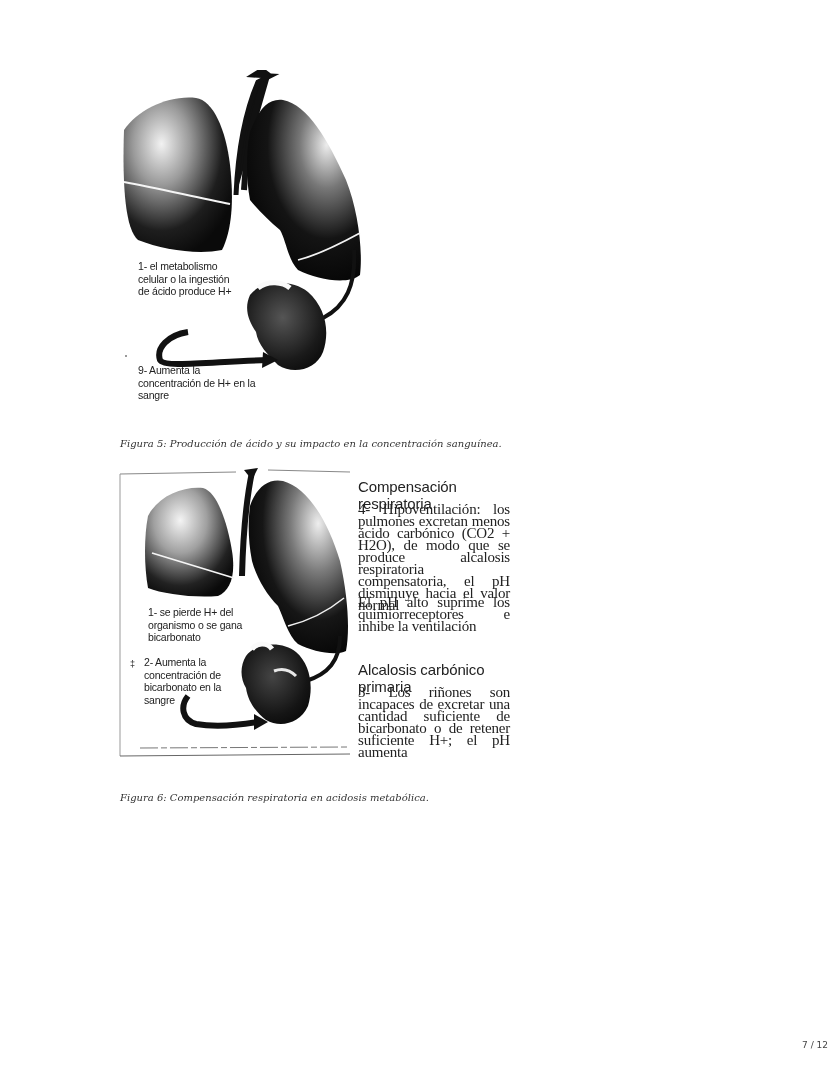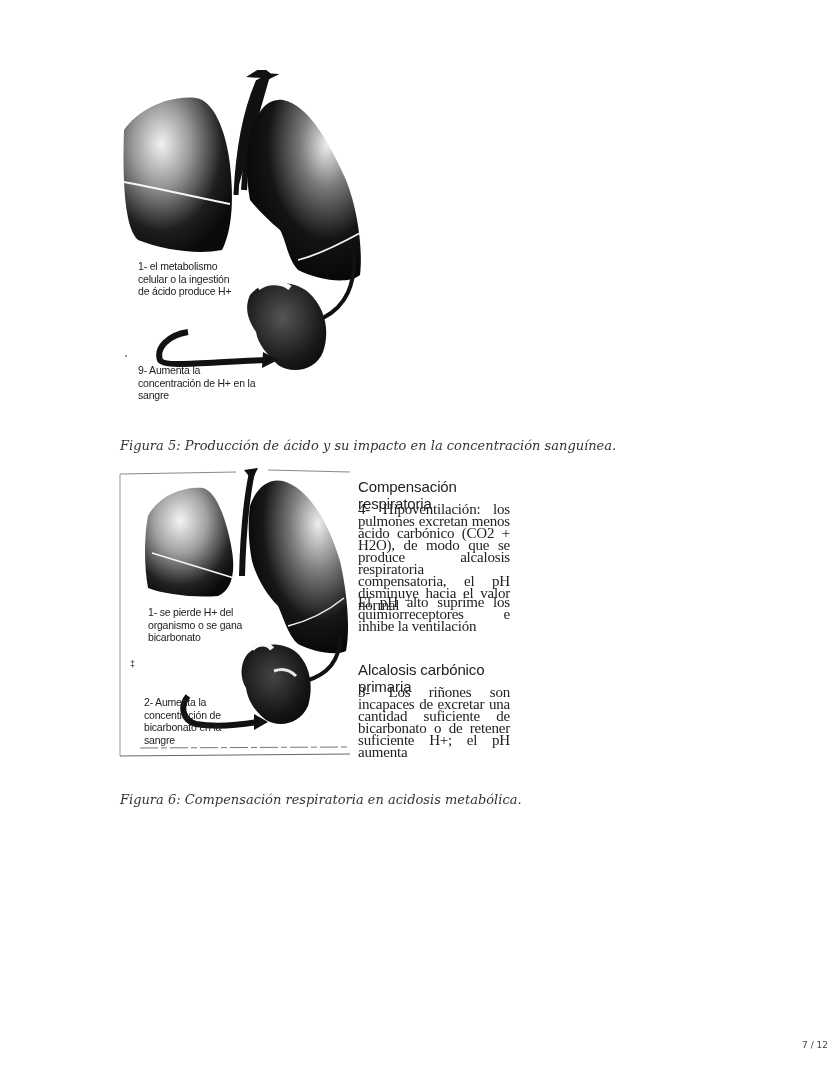--- a/index.html
+++ b/index.html
@@ -6,29 +6,29 @@
     body { width: 828px; height: 1071px; position: relative; overflow: hidden; font-family: "DejaVu Serif", serif; }
     .page { position: absolute; left: 0; top: 0; width: 828px; height: 1071px; background: #ffffff; border-radius: 16px; }
 
     
     .fig5 { position: absolute; left: 118px; top: 70px; width: 260px; height: 340px; }
     .fig5 svg { position: absolute; left: 0; top: 0; }
     .scan-label { position: absolute; font-family: "Liberation Sans", sans-serif; font-size: 10.5px; line-height: 12.5px; color: #222; letter-spacing: -0.2px; }
     .fig5 .lbl1 { left: 20px; top: 190px; width: 95px; }
     .fig5 .lbl2 { left: 20px; top: 294px; width: 120px; }
 
-    .caption { position: absolute; left: 120px; font-style: italic; font-size: 13px; color: #333; font-family: "DejaVu Serif", serif; }
+    .caption { position: absolute; left: 120px; font-style: italic; font-size: 10px; color: #333; font-family: "DejaVu Serif", serif; }
     .cap5 { top: 438px; }
     .cap6 { top: 792px; }
 
     
     .fig6 { position: absolute; left: 118px; top: 466px; width: 400px; height: 295px; }
     .fig6 svg { position: absolute; left: 0; top: 0; }
     .fig6 .lbl1 { left: 14px; top: 140px; width: 100px; margin-left: 16px; }
-    .fig6 .lbl2 { left: 26px; top: 190px; width: 92px; margin-top: 40px; }
+    .fig6 .lbl2 { left: 26px; top: 190px; width: 92px; }
     .fig6 .bullet { left: 12px; top: 192px; font-size: 9px; }
 
     .side { position: absolute; left: 240px; width: 152px; font-family: Liberation Serif, serif; color: #222; font-size: 15px; line-height: 12px; text-align: justify; letter-spacing: -0.2px; }
     .side-h { position: absolute; left: 240px; font-family: "Liberation Sans", sans-serif; font-weight: normal; font-size: 15px; color: #222; letter-spacing: -0.1px; }
     .fig6 .h1 { top: 12px; }
     .fig6 .p1 { top: 37px; }
     .fig6 .p2 { top: 130px; }
     .fig6 .h2 { top: 195px; }
     .fig6 .p3 { top: 220px; }
 

